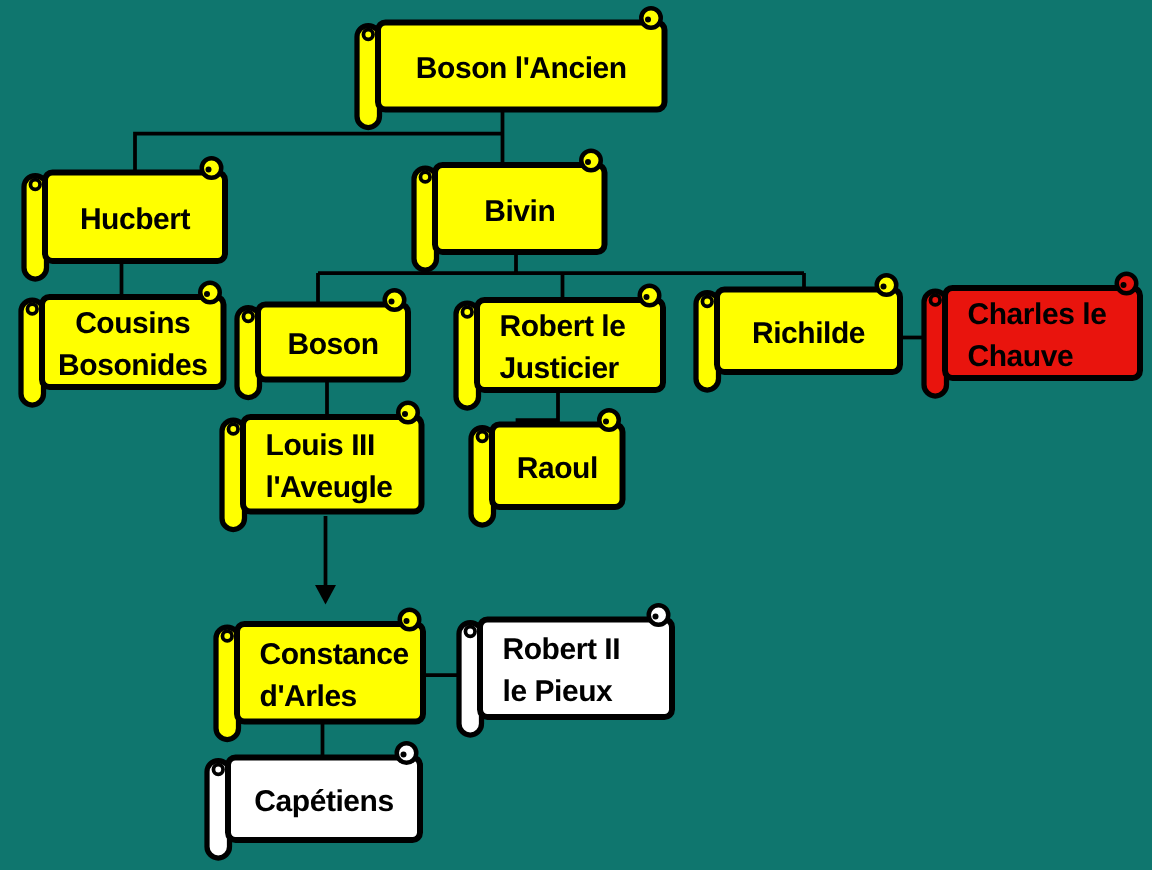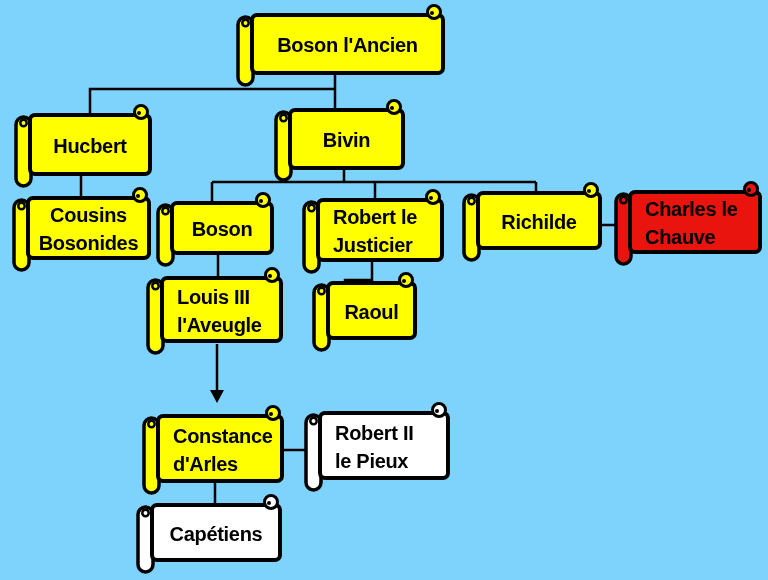--- a/index.html
+++ b/index.html
@@ -5,21 +5,21 @@
   html, body {
     margin: 0;
     padding: 0;
     background: #ffffff;
     font-family: "Liberation Sans", sans-serif;
   }
   .stage {
     position: relative;
     width: 768px;
     height: 580px;
-    background: #7dd3fc;
+    background: #0f766e;
     overflow: hidden;
   }
   svg { display: block; }
   text {
     font-family: "Liberation Sans", sans-serif;
     font-weight: bold;
     letter-spacing: -0.3px;
   }
 </style>
 </head>

